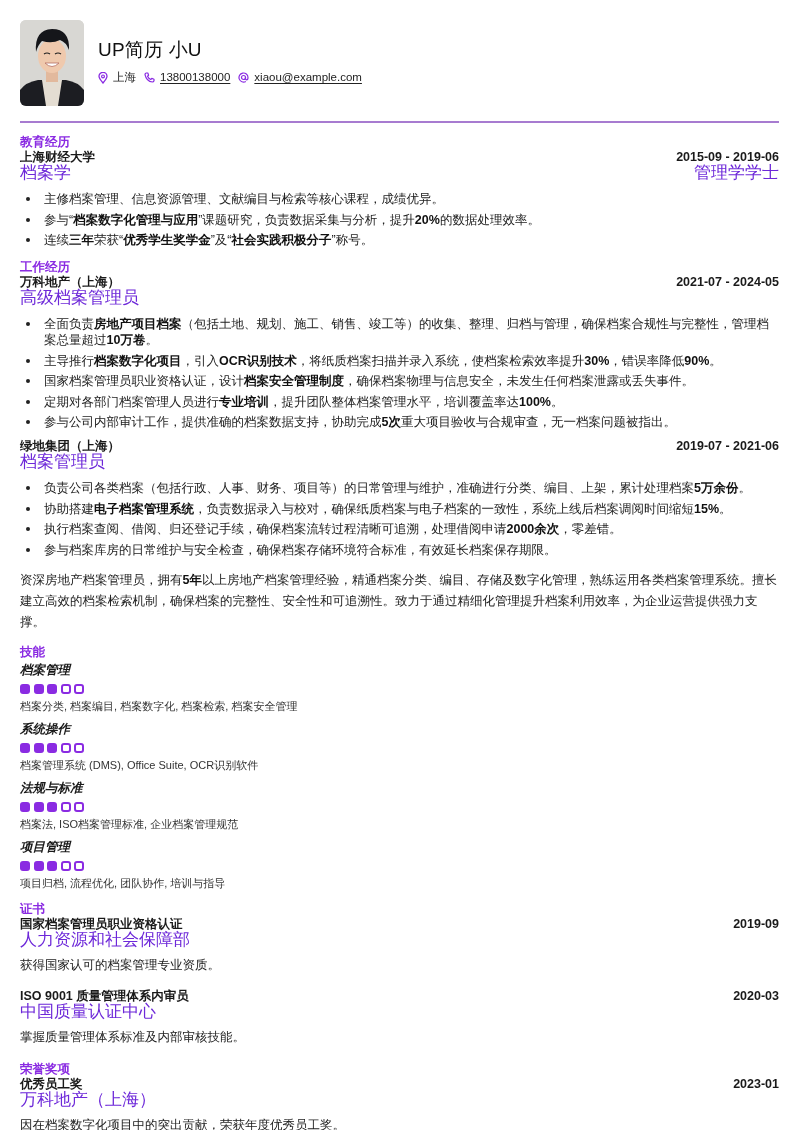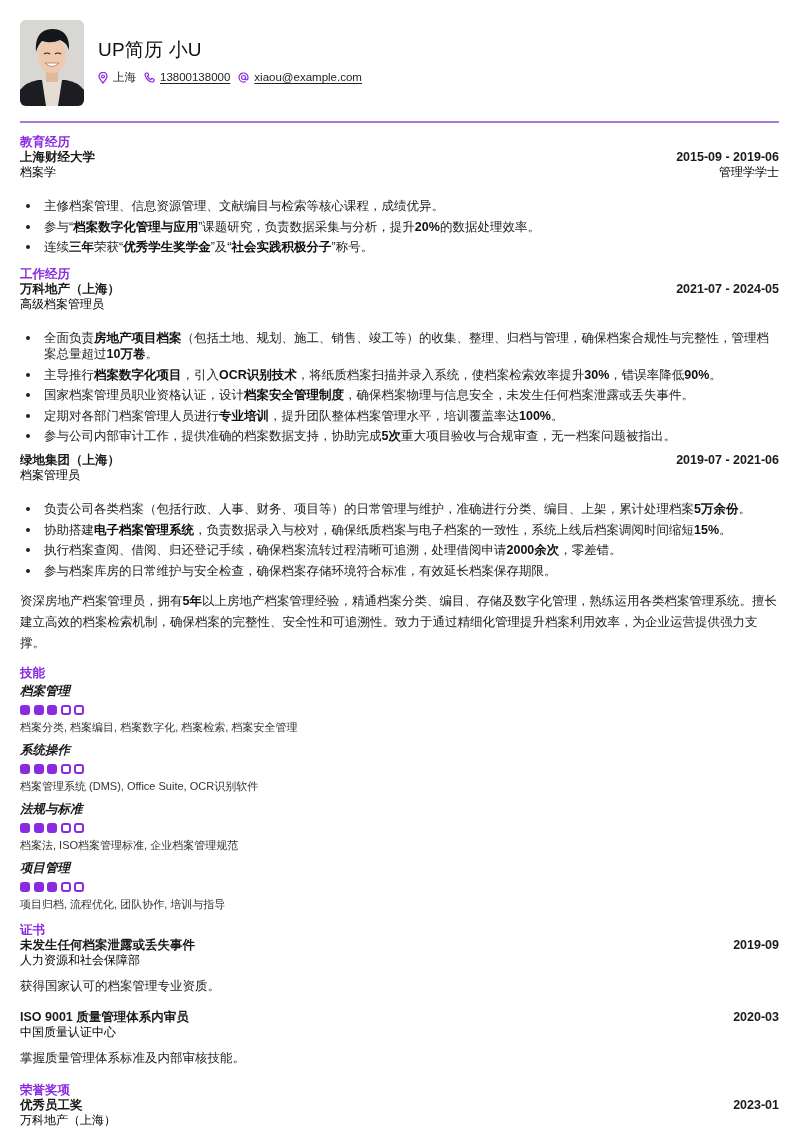--- a/index.html
+++ b/index.html
@@ -27,23 +27,23 @@
     .contact svg { margin-right: 5px; }
     .contact a { color: #222; text-decoration: underline; text-underline-offset: 2px; }
     .divider { height: 2px; background: #a77bd0; margin-top: 15px; }
 
     
     .section { margin-top: 12px; }
     .section-title { color: #8a2be2; font-size: 12.5px; font-weight: 700; line-height: 15px; }
     .row { display: flex; justify-content: space-between; align-items: baseline; }
     .org { font-weight: 700; font-size: 12.5px; line-height: 15px; }
     .date { font-weight: 700; font-size: 12.5px; line-height: 15px; }
-    .sub { font-size: 12px; line-height: 15px; color: #000000; }
+    .sub { font-size: 17px; line-height: 15px; color: #6d28d9; }
     .sub-right { }
-    ul.bullets { list-style: none; margin-top: 18px; }
+    ul.bullets { list-style: none; margin-top: 11px; }
     ul.bullets li {
       position: relative; padding-left: 24px; line-height: 16px; margin-bottom: 4.5px; color: #222;
     }
     ul.bullets li::before {
       content: ""; position: absolute; left: 6px; top: 6px; width: 4px; height: 4px;
       border-radius: 50%; background: #222;
     }
     b { font-weight: 700; color: #111; }
 
     .entry + .entry { margin-top: 9px; }
@@ -218,21 +218,21 @@
           </div>
           <div class="skill-kw">项目归档, 流程优化, 团队协作, 培训与指导</div>
         </div>
       </div>
   </div>
 
   <div class="section">
     <div class="section-title">证书</div>
     <div class="cert">
       <div class="row">
-        <div class="org">未发生任何档案泄露或丢失事件</div>
+        <div class="org">国家档案管理员职业资格认证</div>
         <div class="date">2019-09</div>
       </div>
       <div class="sub">人力资源和社会保障部</div>
       <div class="cert-desc">获得国家认可的档案管理专业资质。</div>
     </div>
     <div class="cert" style="margin-top:16px;">
       <div class="row">
         <div class="org">ISO 9001 质量管理体系内审员</div>
         <div class="date">2020-03</div>
       </div>

